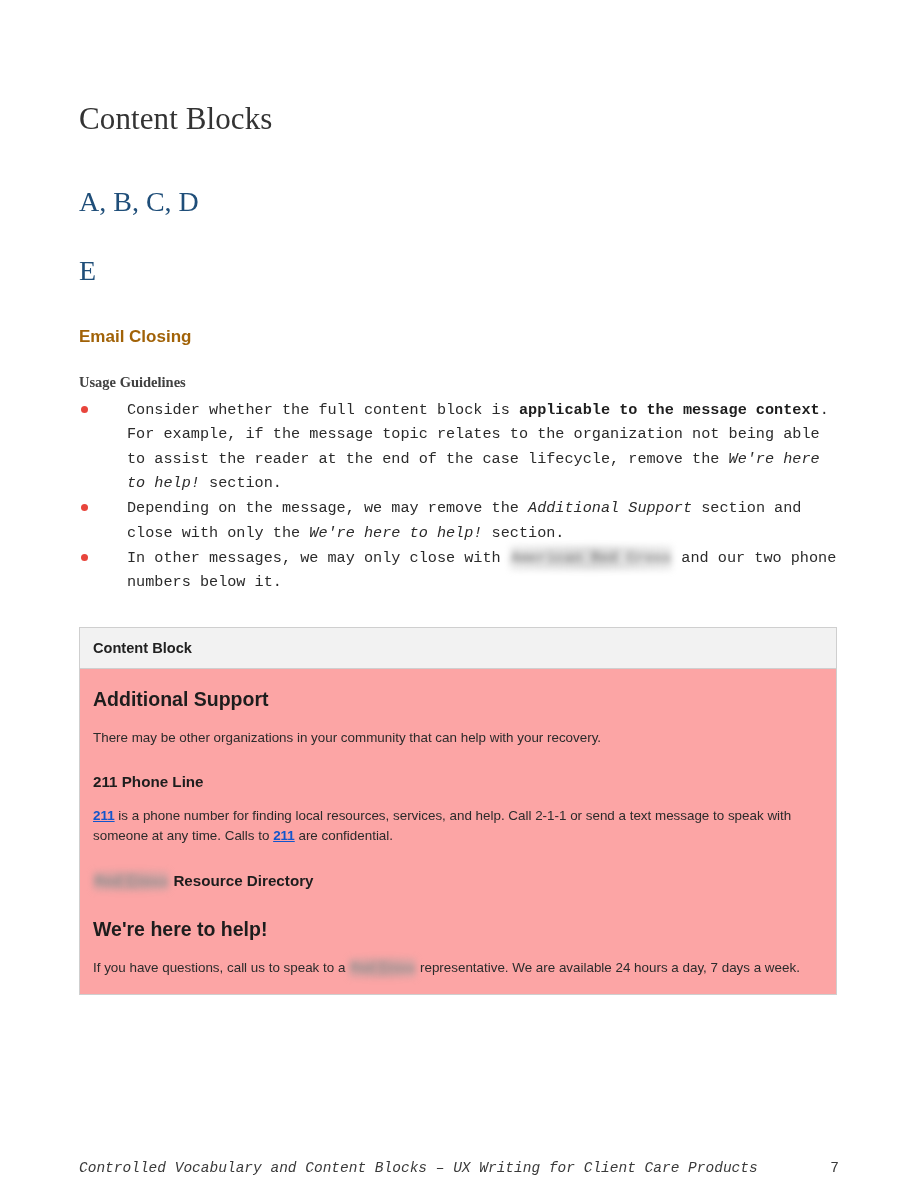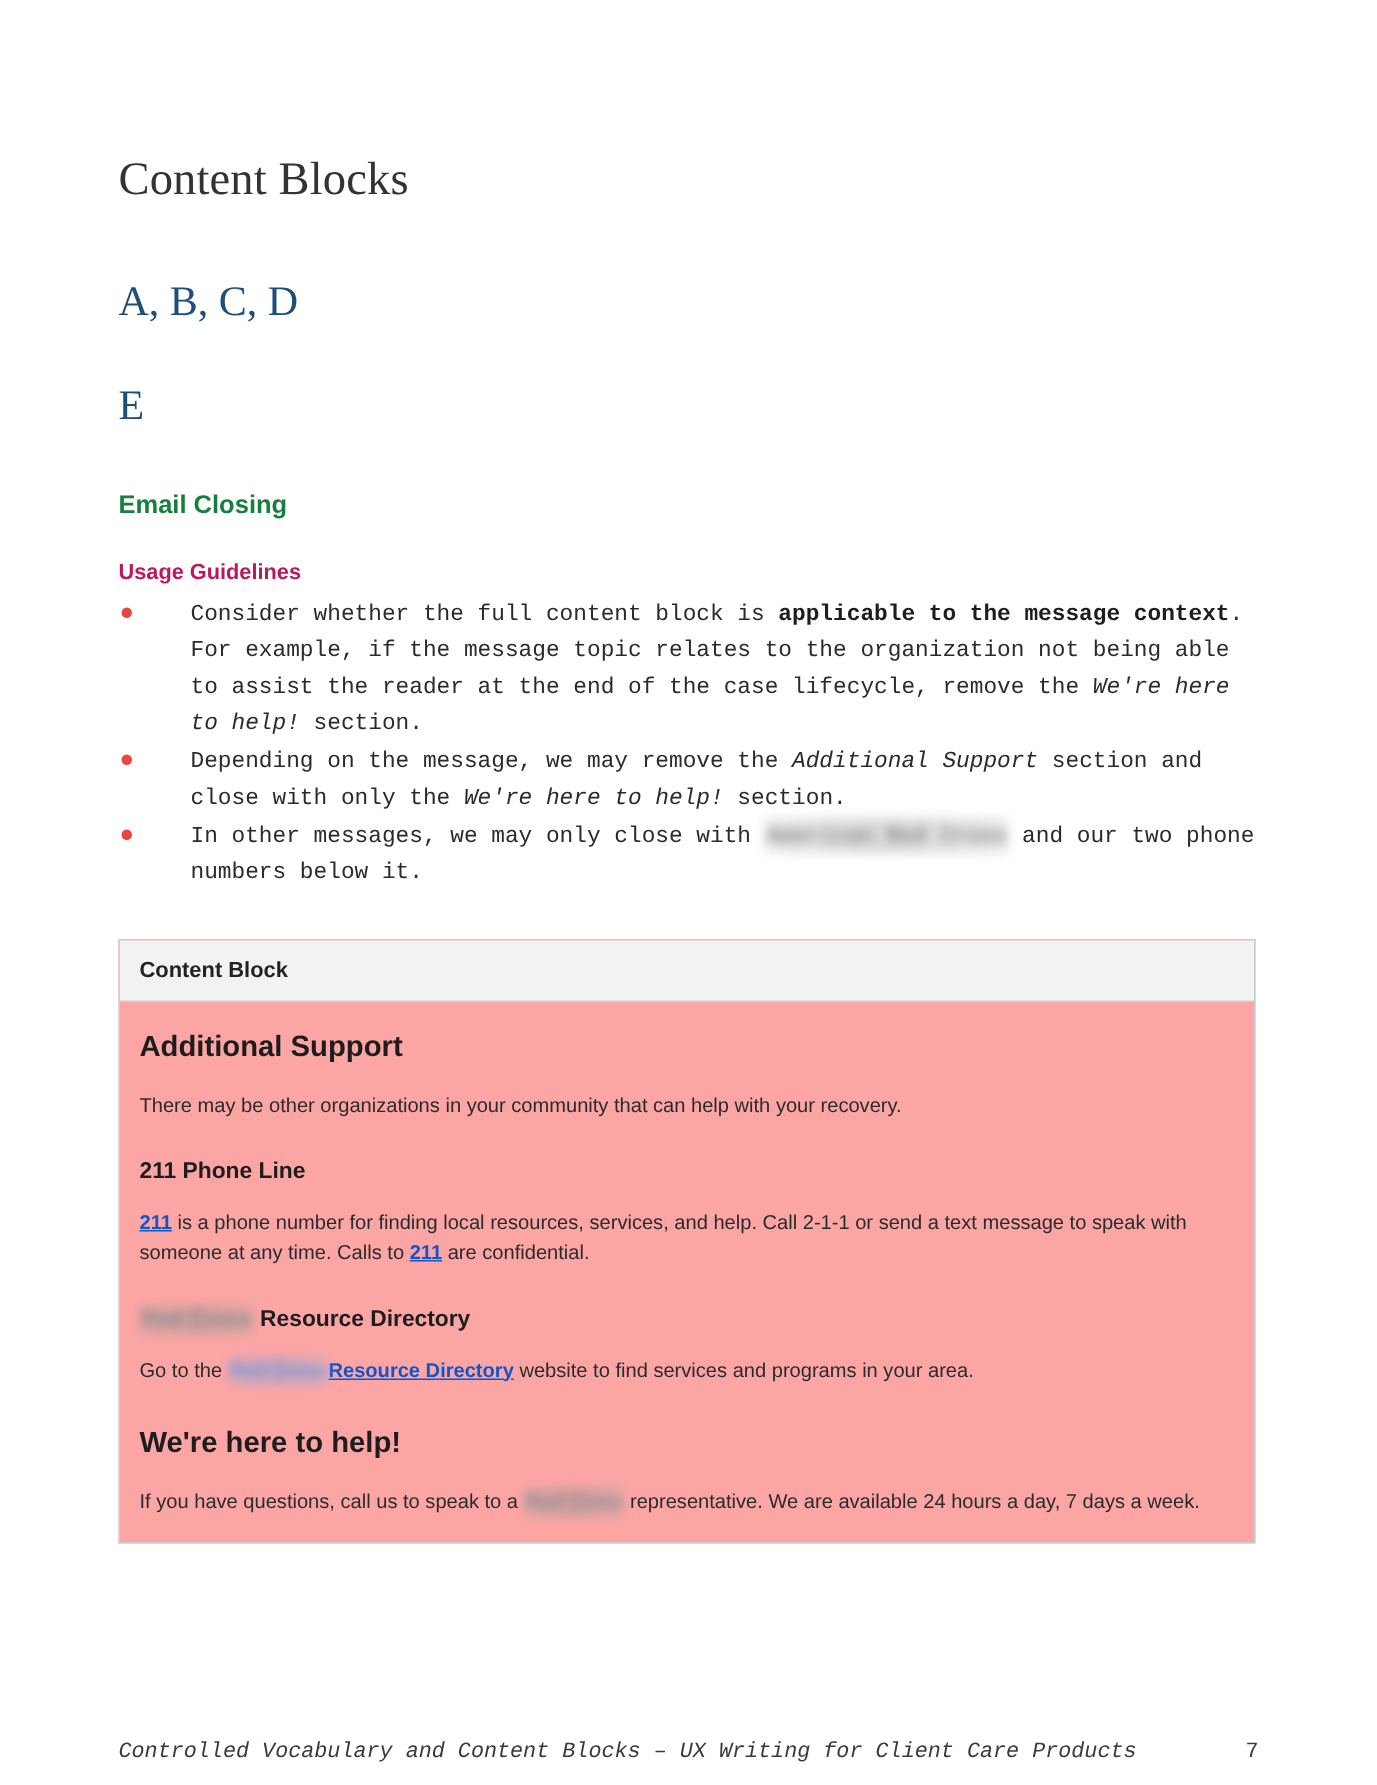--- a/index.html
+++ b/index.html
@@ -47,35 +47,35 @@
     margin: 46px 0 0 0;
     line-height: 1.2;
   }
   h2.alpha-head.second {
     margin-top: 36px;
   }
   h3.sub-head {
     font-family: "Liberation Sans", sans-serif;
     font-size: 17px;
     font-weight: bold;
-    color: #15803d;
+    color: #a16207;
     margin: 38px 0 0 0;
     line-height: 1.3;
   }
   p.body-text {
     font-size: 15.2px;
     line-height: 1.62;
     color: #2b2b2b;
     margin: 18px 0 0 0;
   }
   h4.guidelines-head {
-    font-family: Liberation Sans, sans-serif;
+    font-family: Liberation Serif, serif;
     font-size: 14.5px;
     font-weight: bold;
-    color: #be185d;
+    color: #404040;
     margin: 26px 0 0 0;
   }
 
   
   ul.guidelines {
     list-style: none;
     margin: 7px 0 4px 0;
     padding: 0;
     font-family: Liberation Mono, monospace;
   }
@@ -224,21 +224,20 @@
       <div class="cb-header">Content Block</div>
       <div class="cb-body">
 
         <h2 class="cb-h2">Additional Support</h2>
         <p class="cb-p">There may be other organizations in your community that can help with your recovery.</p>
 
         <h3 class="cb-h3">211 Phone Line</h3>
         <p class="cb-p tight"><a class="doc-link" href="#">211</a><span> is a phone number for finding local resources, services, and help. Call 2-1-1 or send a text message to speak with someone at any time. Calls to </span><a class="doc-link" href="#">211</a><span> are confidential.</span></p>
 
         <h3 class="cb-h3"><span class="redact">Red Cross</span><span> Resource Directory</span></h3>
-        <p class="cb-p tight"><span>Go to the </span><span class="redact link-redact">Red Cross</span><a class="doc-link" href="#">Resource Directory</a><span> website to find services and programs in your area.</span></p>
 
         <h2 class="cb-h2" style="margin-top:26px;">We're here to help!</h2>
         <p class="cb-p"><span>If you have questions, call us to speak to a </span><span class="redact">Red Cross</span><span> representative. We are available 24 hours a day, 7 days a week.</span></p>
 
       </div>
     </div>
 
   </div>
 
   <div class="footer">

